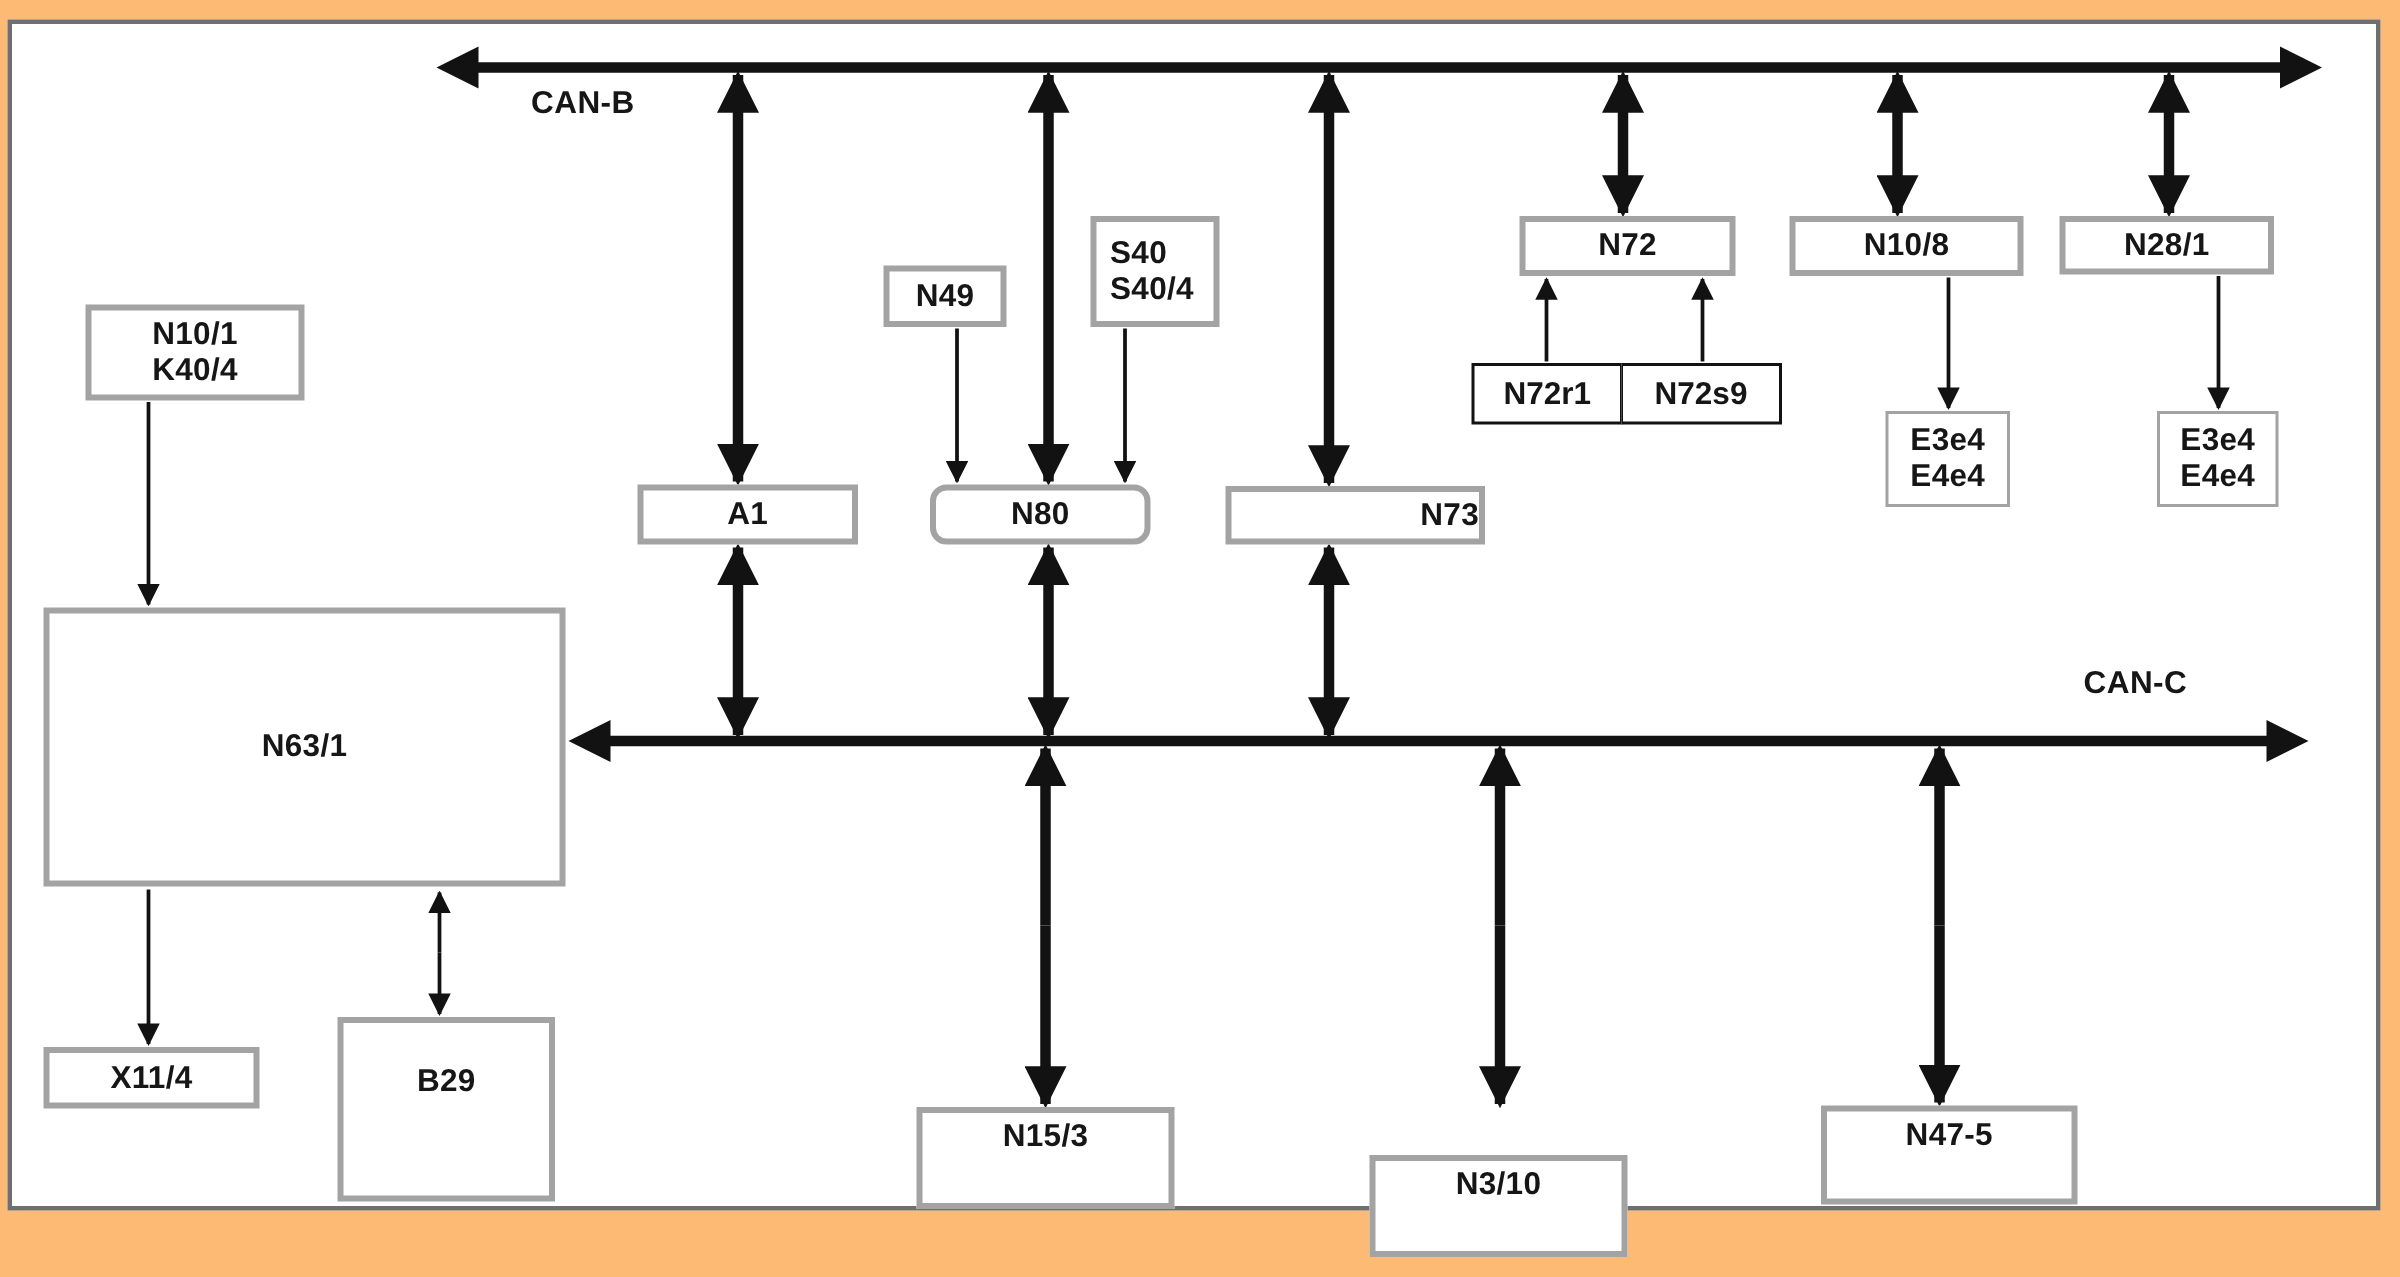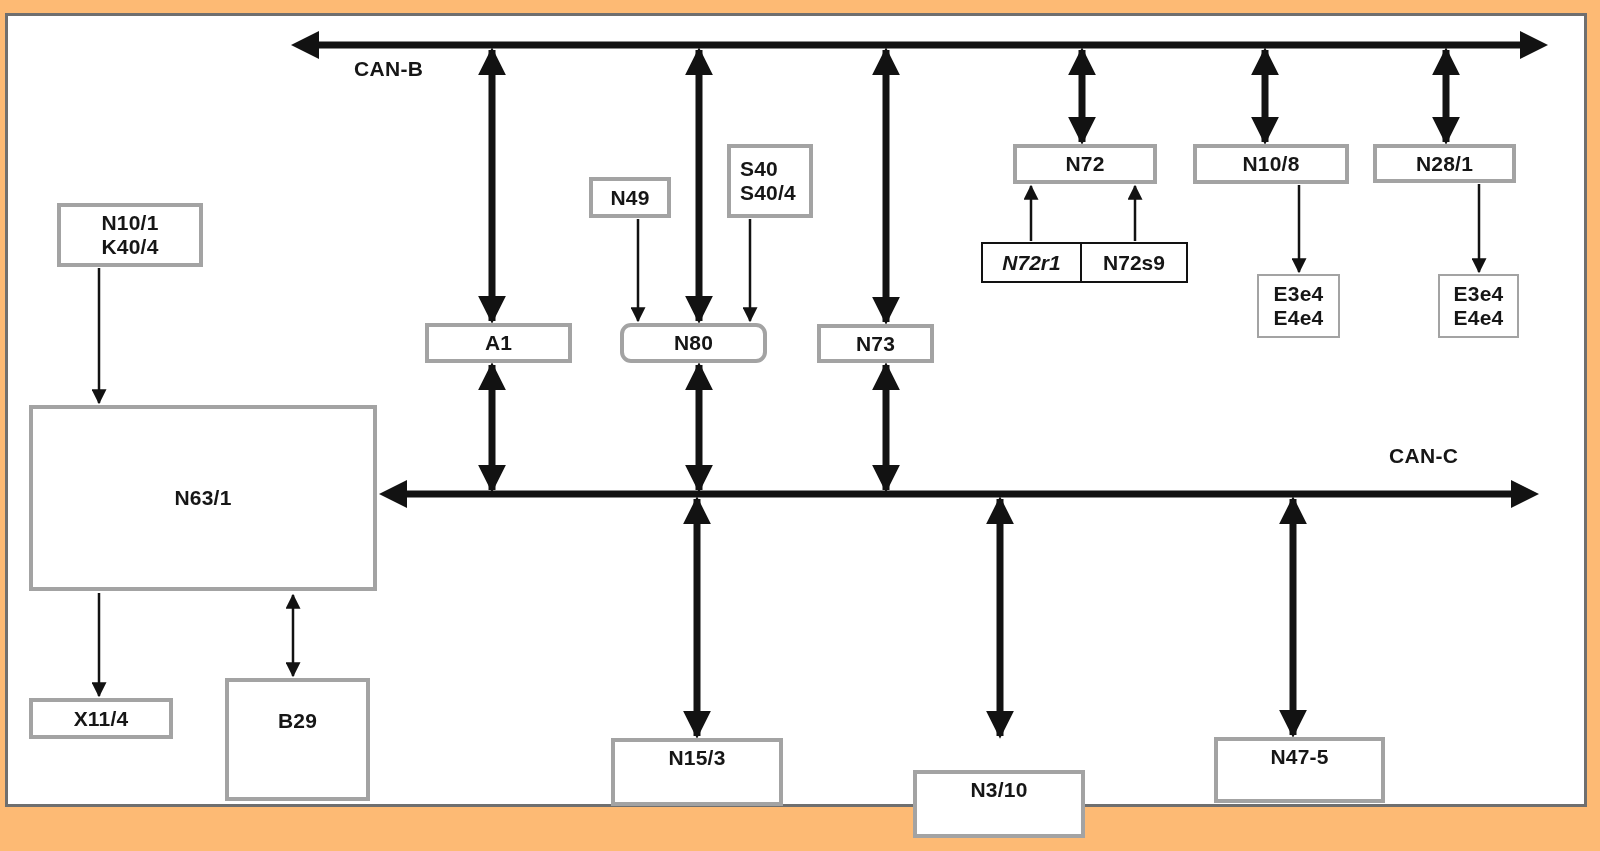--- a/index.html
+++ b/index.html
@@ -171,30 +171,30 @@
 
   <div class="box col leftalign" style="left:727px;top:144px;width:86px;height:74px;align-items:flex-start;justify-content:center;">
     <span>S40</span>
     <span>S40/4</span>
   </div>
 
   <div class="box b4" style="left:620px;top:323px;width:147px;height:40px;border-radius:11px;">
     <span>N80</span>
   </div>
 
-  <div class="box b4" style="left:817px;top:324px;width:117px;height:39px;">
+  <div class="box b4" style="left:817px;top:324px;width:173px;height:39px;justify-content:flex-end;">
     <span>N73</span>
   </div>
 
   <div class="box b4" style="left:1013px;top:144px;width:144px;height:40px;">
     <span>N72</span>
   </div>
 
   <div class="pair" style="left:981px;top:242px;width:207px;height:41px;">
-    <div class="cell" style="width:101px;font-style:italic;">
+    <div class="cell" style="width:101px;">
       <span>N72r1</span>
     </div>
     <div class="cell" style="flex:1;">
       <span>N72s9</span>
     </div>
   </div>
 
   <div class="box b4" style="left:1193px;top:144px;width:156px;height:40px;">
     <span>N10/8</span>
   </div>

